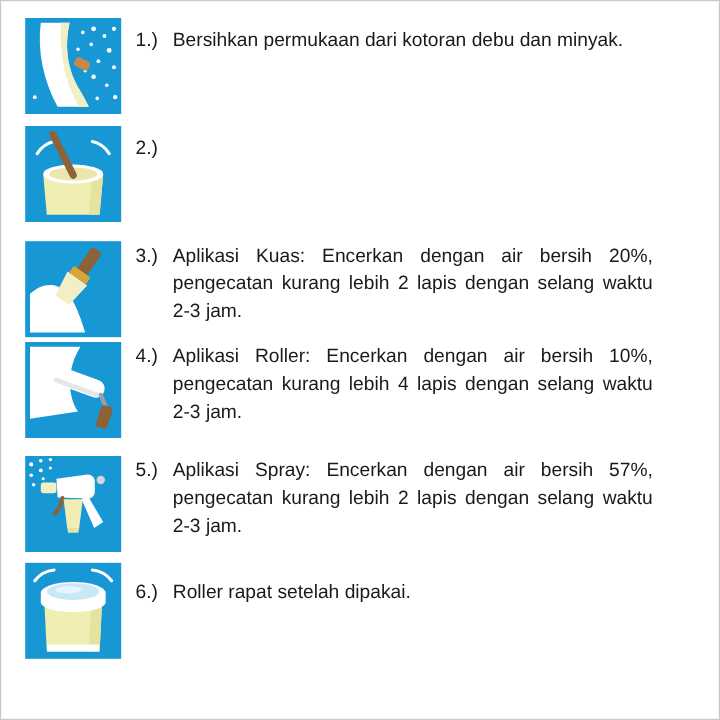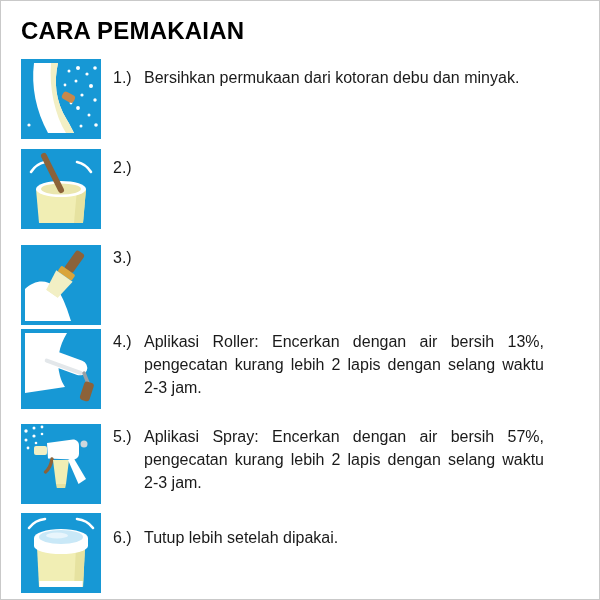--- a/index.html
+++ b/index.html
@@ -45,21 +45,20 @@
   .s3 { margin-bottom:4px; }
   .s4 { margin-bottom:15px; }
   .s5 { margin-bottom:9px; }
   .s6 { margin-bottom:0; }
 </style>
 </head>
 <body>
 
 <div class="sheet">
 
-  <div class="title">CARA PEMAKAIAN</div>
 
   <div class="step s1 single">
     <div class="step-icon">
       <svg viewBox="0 0 80 80">
         <g fill="#fff">
           <circle cx="57" cy="9" r="2"></circle>
             <circle cx="66" cy="15" r="1.6"></circle>
             <circle cx="74" cy="9" r="1.8"></circle>
           <circle cx="55" cy="22" r="1.5"></circle>
             <circle cx="70" cy="27" r="2"></circle>
@@ -104,36 +103,37 @@
         <path d="M4,44 C13,35 25,34 33,41 C39,46 43,56 46,64 L50,76 L4,76 Z" fill="#fff"></path>
         <g transform="rotate(35 40 36)">
           <rect x="35" y="1" width="10" height="23" rx="3" fill="var(--brown,#8c6239)"></rect>
           <rect x="31.5" y="23" width="17" height="7" rx="1.5" fill="#d9a43b"></rect>
           <path d="M30,30 L50,30 L47,52 L33,52 Z" fill="#f2efc4"></path>
           <path d="M33,52 L47,52 L45,59 L35,59 Z" fill="#fff"></path>
         </g>
       </svg>
     </div>
     <div class="step-num">3.)</div>
+    <div class="step-text">Aplikasi Kuas: Encerkan dengan air bersih 20%, pengecatan kurang lebih 2 lapis dengan selang waktu 2-3 jam.</div>
   </div>
 
   <div class="step s4 multi">
     <div class="step-icon">
       <svg viewBox="0 0 80 80">
         <path d="M4,4 L46,4 C38,17 35,32 39,47 C40,51 42,55 44,58 L4,64 Z" fill="#fff"></path>
         <g transform="rotate(20 44 34)">
           <rect x="20" y="26" width="47" height="15" rx="7.5" fill="#fff"></rect>
           <rect x="24" y="36" width="40" height="4" rx="2" fill="#e3e7ea"></rect>
         </g>
         <path d="M63,44 L67,54" stroke="#9aa0a6" stroke-width="3.5" fill="none" stroke-linecap="round"></path>
         <rect x="61" y="53" width="10" height="19" rx="3" fill="var(--brown,#8c6239)" transform="rotate(18 66 62)"></rect>
       </svg>
     </div>
     <div class="step-num">4.)</div>
-    <div class="step-text">Aplikasi Roller: Encerkan dengan air bersih 13%, pengecatan kurang lebih 2 lapis dengan selang waktu 2-3 jam.</div>
+    <div class="step-text">Aplikasi Roller: Encerkan dengan air bersih 10%, pengecatan kurang lebih 4 lapis dengan selang waktu 2-3 jam.</div>
   </div>
 
   <div class="step s5 multi">
     <div class="step-icon">
       <svg viewBox="0 0 80 80">
         <g fill="#fff">
           <circle cx="5" cy="7" r="1.7"></circle>
             <circle cx="13" cy="4" r="1.5"></circle>
             <circle cx="21" cy="3" r="1.4"></circle>
           <circle cx="5" cy="16" r="1.5"></circle>
@@ -164,16 +164,16 @@
         <path d="M55,34 L64,34 L62,74 L53,74 Z" fill="#e6e2a0"></path>
         <path d="M18.3,68 L61.7,68 L61.4,74 L18.6,74 Z" fill="#fff"></path>
         <rect x="13" y="25" width="54" height="8" fill="#fff"></rect>
         <ellipse cx="40" cy="33" rx="27" ry="8" fill="#fff"></ellipse>
         <ellipse cx="40" cy="25" rx="27" ry="9" fill="#fff"></ellipse>
         <ellipse cx="40" cy="24" rx="22" ry="7" fill="var(--lid-blue,#c9e8f7)"></ellipse>
         <ellipse cx="36" cy="22.5" rx="11" ry="3" fill="#e8f5fc"></ellipse>
       </svg>
     </div>
     <div class="step-num">6.)</div>
-    <div class="step-text">Tutup lebih setelah dipakai.</div>
+    <div class="step-text">Roller rapat setelah dipakai.</div>
   </div>
 
 </div>
 
 </body></html>

